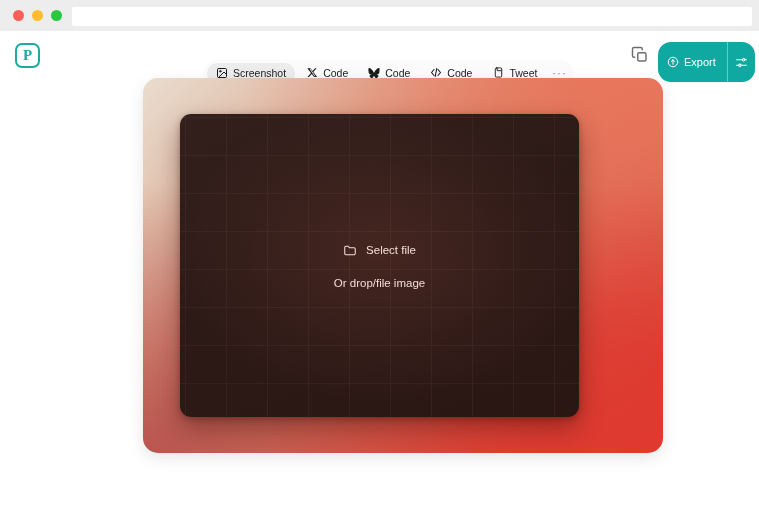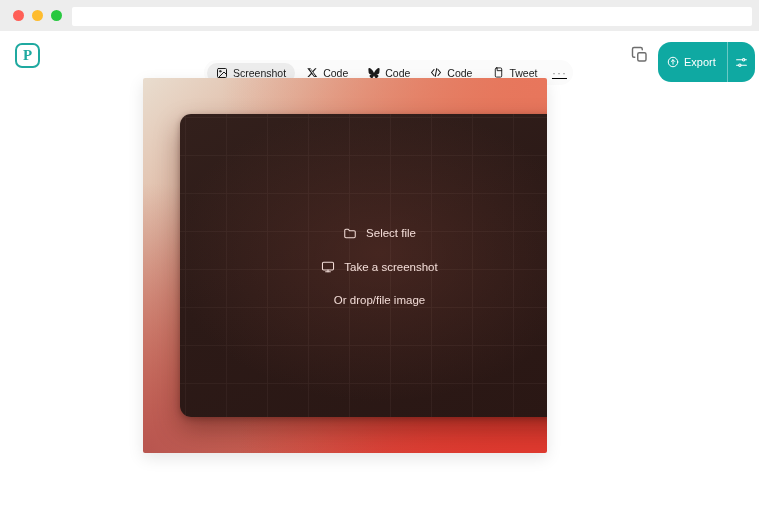--- a/index.html
+++ b/index.html
@@ -163,22 +163,22 @@
     width: 27px;
     border-left: 1px solid rgba(255,255,255,0.38);
     cursor: pointer;
   }
   .export-settings svg { display: block; }
 
   
   .stage {
     position: absolute;
     left: 143px; top: 78px;
-    width: 404px; height: 375px;
-    border-radius: 2px;
+    width: 520px; height: 375px;
+    border-radius: 15px;
     overflow: hidden;
     background:
       radial-gradient(125% 125% at 96% 100%, #e03a2f 0%, rgba(224,58,47,0) 58%),
       radial-gradient(130% 120% at 100% 0%, #e8765c 0%, rgba(232,118,92,0) 62%),
       radial-gradient(120% 120% at 0% 100%, #b8554f 0%, rgba(184,85,79,0) 60%),
       linear-gradient(135deg, #e9ddcf 0%, #e0b9a4 22%, #dd7f62 48%, #d8483c 78%, #d9372e 100%);
     box-shadow: 0 5px 16px rgba(0,0,0,0.10);
   }
   .stage-inner {
     position: absolute;
@@ -359,29 +359,19 @@
 
         <div class="drop-row">
           <span class="ico">
             <svg width="14" height="14" viewBox="0 0 24 24" fill="none" stroke="currentColor" stroke-width="1.8" stroke-linecap="round" stroke-linejoin="round">
               <path d="M3 7.5a2 2 0 0 1 2-2h4l2 2.5h8a2 2 0 0 1 2 2v8a2 2 0 0 1-2 2H5a2 2 0 0 1-2-2z"></path>
             </svg>
           </span>
           <span>Select file</span>
         </div>
 
-        <div class="drop-row">
-          <span class="ico">
-            <svg width="14" height="14" viewBox="0 0 24 24" fill="none" stroke="currentColor" stroke-width="1.8" stroke-linecap="round" stroke-linejoin="round">
-              <rect x="2.5" y="4" width="19" height="13" rx="2"></rect>
-              <path d="M12 17v3"></path>
-              <path d="M8 20h8"></path>
-            </svg>
-          </span>
-          <span>Take a screenshot</span>
-        </div>
 
         <div class="drop-hint">Or drop/file image</div>
       </div>
     </div>
   </div>
 
 </div>
 
 </body></html>

